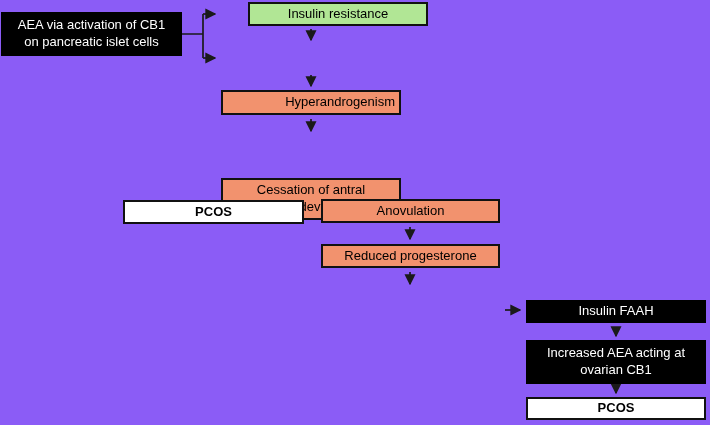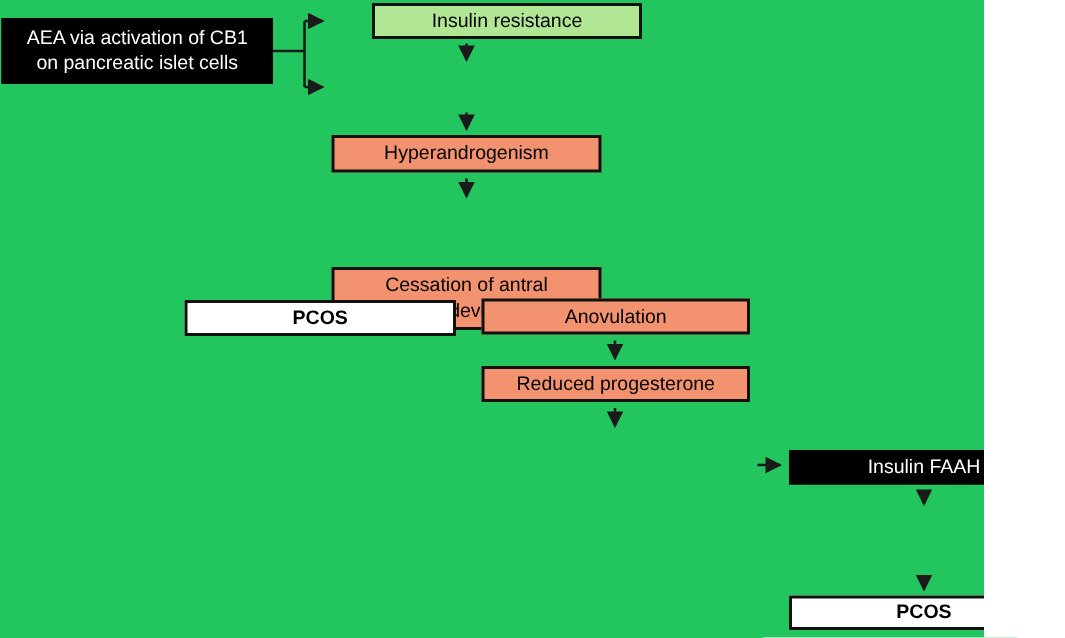--- a/index.html
+++ b/index.html
@@ -3,23 +3,23 @@
 <meta charset="utf-8">
 <style>
   html, body {
     margin: 0;
     padding: 0;
     background: #ffffff;
     font-family: "Liberation Sans", sans-serif;
   }
   .canvas {
     position: relative;
-    width: 656px;
+    width: 710px;
     height: 425px;
-    background: #22c55e;
+    background: #8b5cf6;
     overflow: hidden;
   }
   .connectors {
     position: absolute;
     left: 0;
     top: 0;
     width: 710px;
     height: 425px;
     z-index: 0;
   }
@@ -91,21 +91,21 @@
   <div class="node black" style="left:1px; top:12px; width:181px; height:44px;">
     <span>AEA via activation of CB1
 on pancreatic islet cells</span>
   </div>
 
   <div class="node green" style="left:221px; top:2px; width:180px; height:24px;margin-left:27px;">
     <span>Insulin resistance</span>
   </div>
 
 
-  <div class="node salmon" style="left:221px; top:90px; width:180px; height:25px;">
+  <div class="node salmon" style="left:221px; top:90px; width:180px; height:25px;justify-content:flex-end;">
     <span>Hyperandrogenism</span>
   </div>
 
   <div class="node salmon" style="left:221px; top:136px; width:180px; height:42px;margin-top:42px;">
     <span>Cessation of antral
 follicular development</span>
   </div>
 
   <div class="node white" style="left:123px; top:200px; width:181px; height:24px;">
     <span>PCOS</span>
@@ -117,18 +117,22 @@
 
   <div class="node salmon" style="left:321px; top:244px; width:179px; height:24px;">
     <span>Reduced progesterone</span>
   </div>
 
 
   <div class="node black" style="left:526px; top:300px; width:180px; height:23px;">
     <span>Insulin FAAH</span>
   </div>
 
+  <div class="node black" style="left:526px; top:340px; width:180px; height:44px;">
+    <span>Increased AEA acting at
+ovarian CB1</span>
+  </div>
 
   <div class="node white" style="left:526px; top:397px; width:180px; height:23px;">
     <span>PCOS</span>
   </div>
 
 </div>
 
 </body></html>

